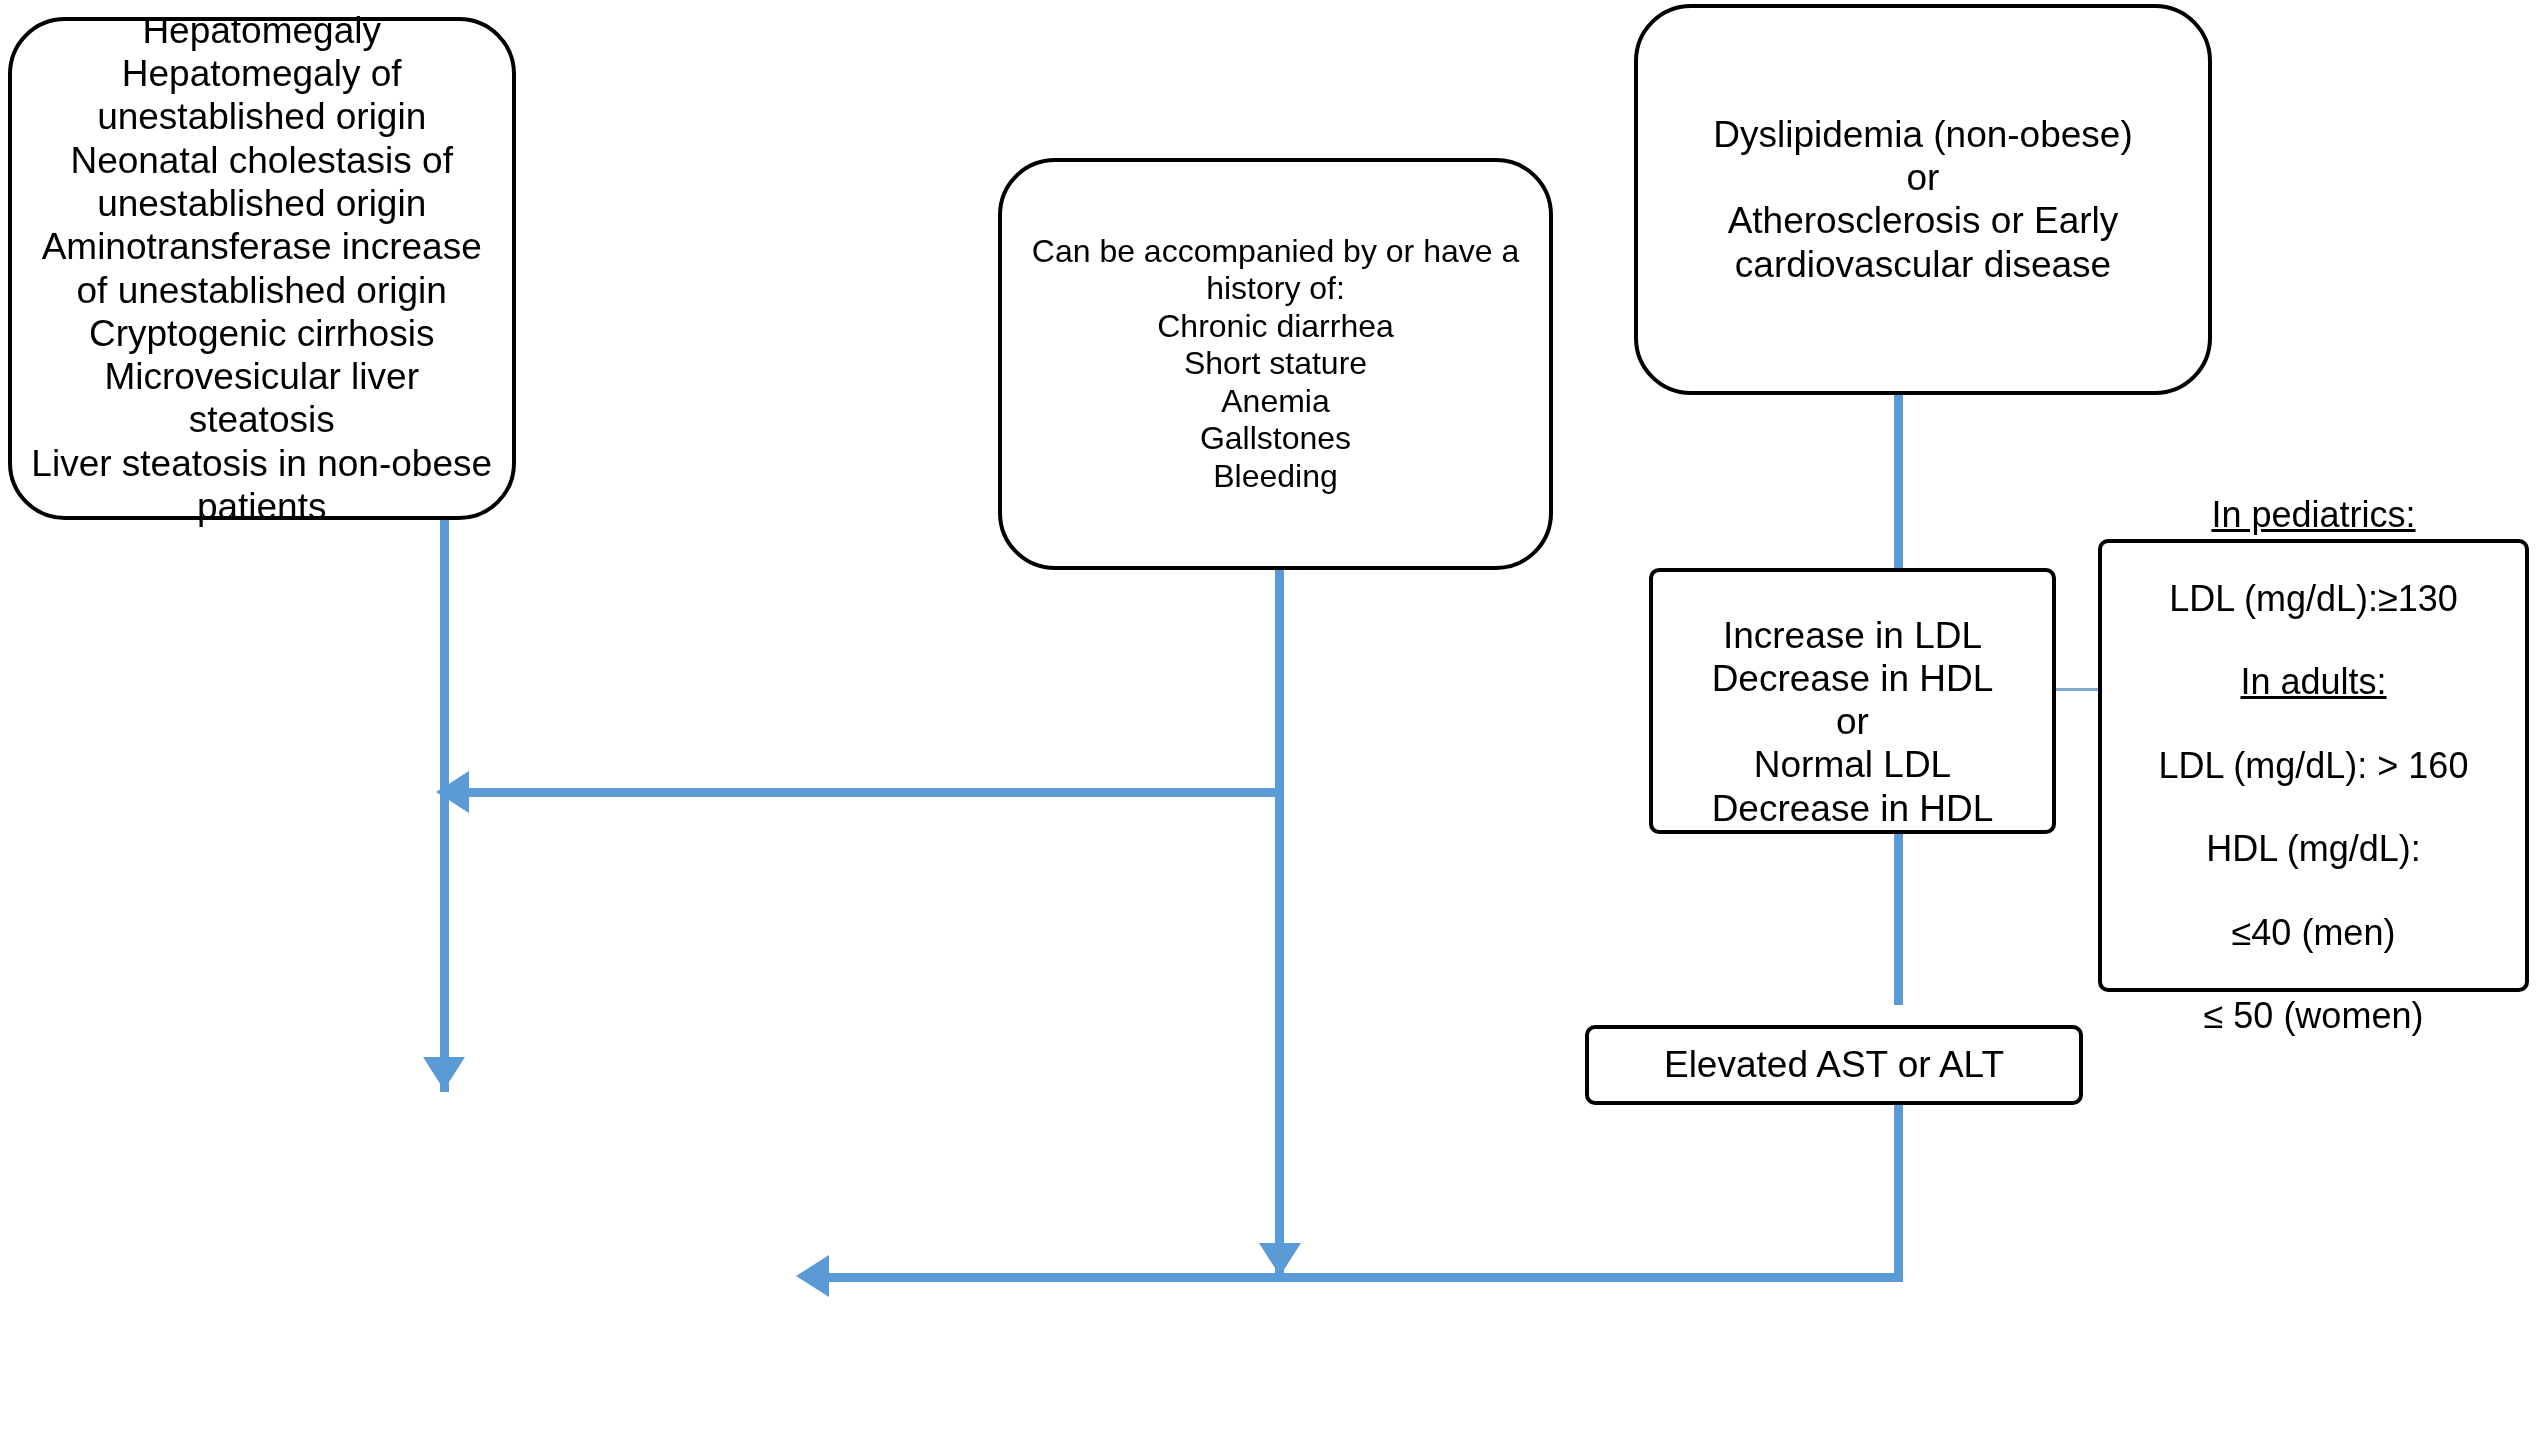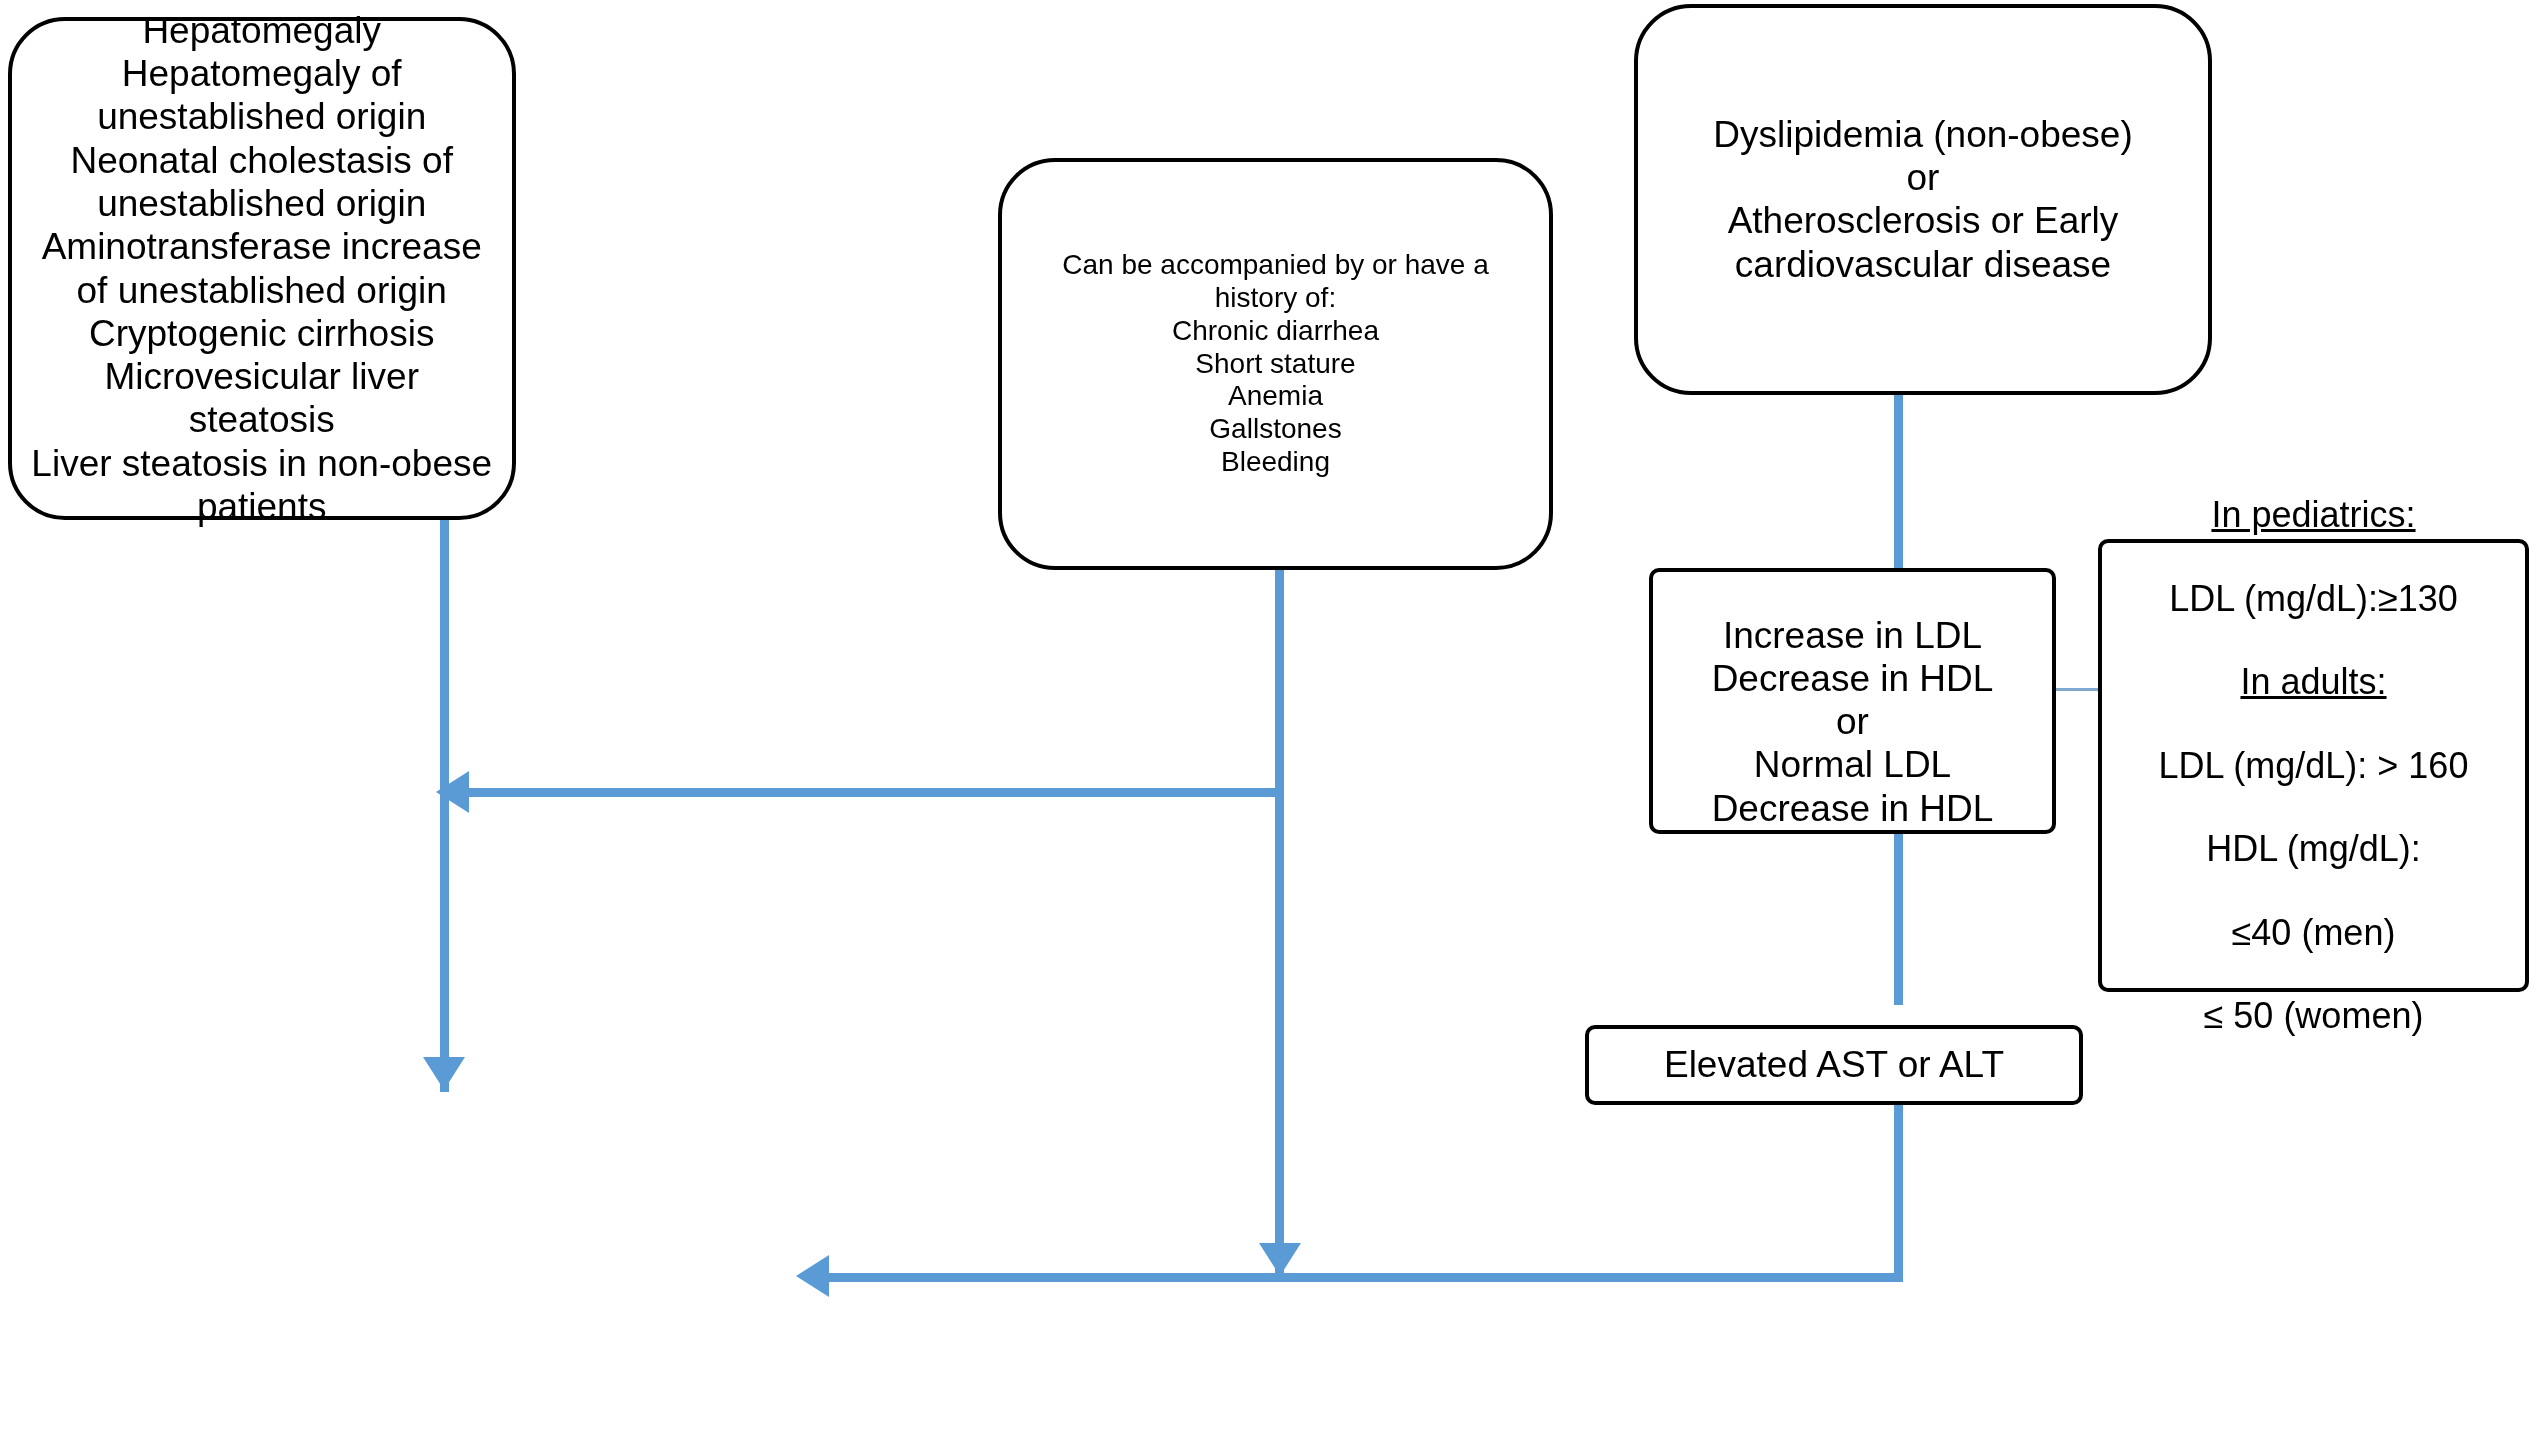--- a/index.html
+++ b/index.html
@@ -99,21 +99,21 @@
   <div class="node rounded" style="left:7.7px; top:17px; width:508px; height:503px; font-size:37px; padding:0 17px;">
     <div class="txt">Hepatomegaly
 Hepatomegaly of unestablished origin
 Neonatal cholestasis of unestablished origin
 Aminotransferase increase of unestablished origin
 Cryptogenic cirrhosis
 Microvesicular liver steatosis
 Liver steatosis in non-obese patients</div>
   </div>
 
-  <div class="node rounded" style="left:998px; top:158px; width:555px; height:412px; font-size:28px; padding:0 27px;">
+  <div class="node rounded" style="left:998px; top:158px; width:555px; height:412px; font-size:32px; padding:0 27px;">
     <div class="txt">Can be accompanied by or have a history of:
 Chronic diarrhea
 Short stature
 Anemia
 Gallstones
 Bleeding</div>
   </div>
 
   <div class="node rounded" style="left:1634px; top:3.8px; width:578px; height:391px; font-size:37px; padding:0 31px;">
     <div class="txt">Dyslipidemia (non-obese)

